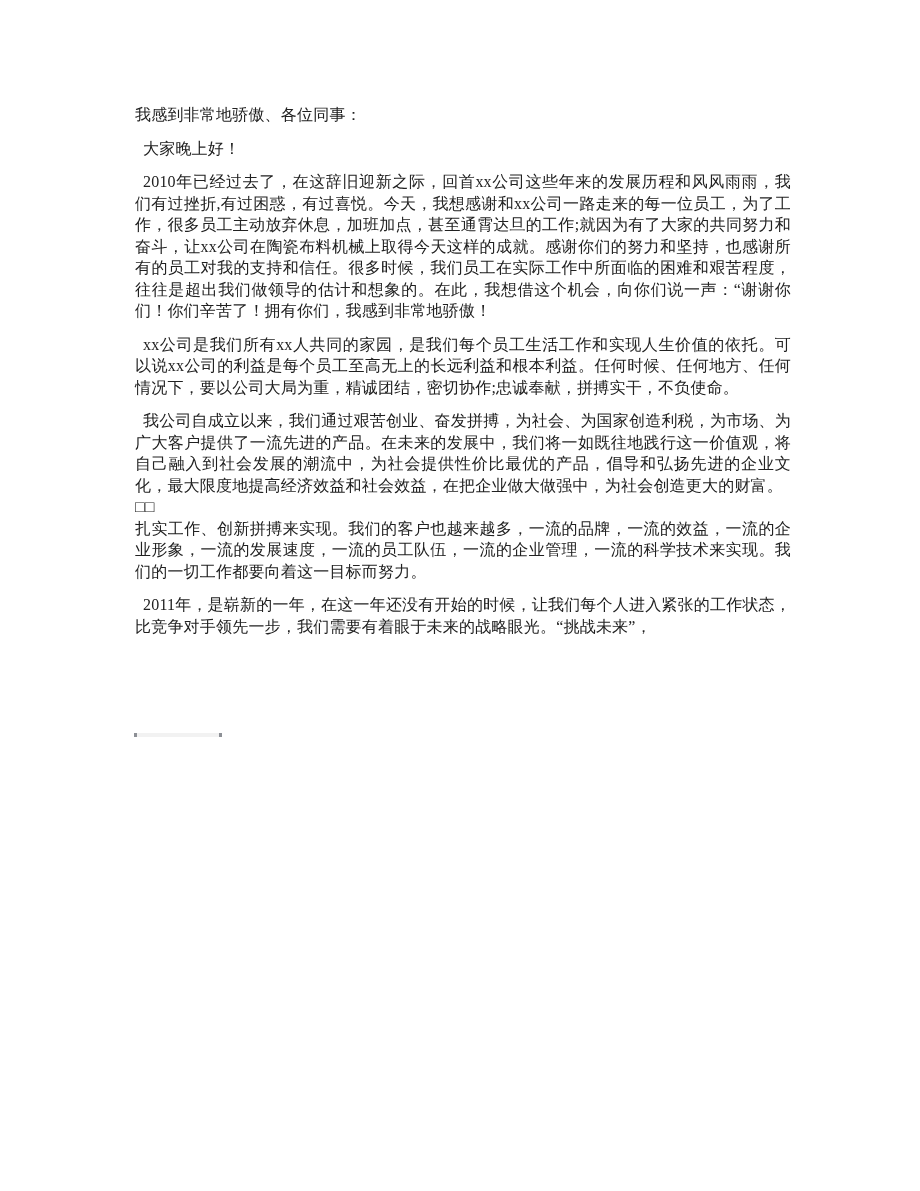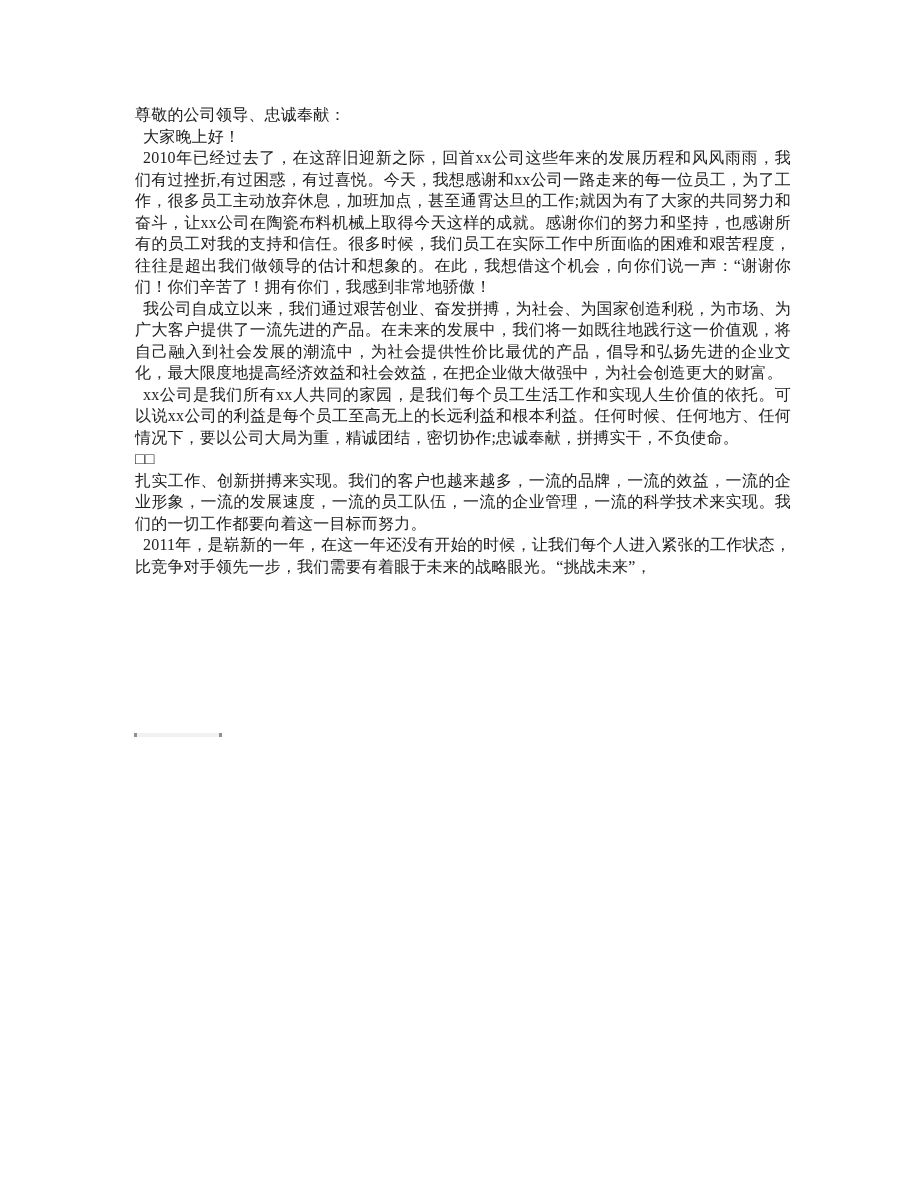--- a/index.html
+++ b/index.html
@@ -30,20 +30,21 @@
     color: #212121;
     text-align: justify;
     letter-spacing: 0.2px;
   }
   .doc-text p.para {
     margin: 0;
     padding: 0;
   }
   .doc-text p.para.indent {
     text-indent: 8px;
+    margin-top: 12px;
   }
   .divider {
     position: absolute;
     left: 134px;
     top: 733px;
     width: 88px;
     height: 4px;
     background: #f2f2f2;
   }
   .divider .cap {
@@ -55,25 +56,25 @@
   }
   .divider .cap.left  { left: 0; }
   .divider .cap.right { right: 0; }
 </style>
 </head>
 <body>
 
 <div class="page">
 
   <div class="doc-text" id="paragraphs">
-      <p class="para">尊敬的公司领导、忠诚奉献：</p>
+      <p class="para">我感到非常地骄傲、各位同事：</p>
       <p class="para indent">大家晚上好！</p>
       <p class="para indent">2010年已经过去了，在这辞旧迎新之际，回首xx公司这些年来的发展历程和风风雨雨，我们有过挫折,有过困惑，有过喜悦。今天，我想感谢和xx公司一路走来的每一位员工，为了工作，很多员工主动放弃休息，加班加点，甚至通霄达旦的工作;就因为有了大家的共同努力和奋斗，让xx公司在陶瓷布料机械上取得今天这样的成就。感谢你们的努力和坚持，也感谢所有的员工对我的支持和信任。很多时候，我们员工在实际工作中所面临的困难和艰苦程度，往往是超出我们做领导的估计和想象的。在此，我想借这个机会，向你们说一声：“谢谢你们！你们辛苦了！拥有你们，我感到非常地骄傲！</p>
+      <p class="para indent">xx公司是我们所有xx人共同的家园，是我们每个员工生活工作和实现人生价值的依托。可以说xx公司的利益是每个员工至高无上的长远利益和根本利益。任何时候、任何地方、任何情况下，要以公司大局为重，精诚团结，密切协作;忠诚奉献，拼搏实干，不负使命。</p>
       <p class="para indent">我公司自成立以来，我们通过艰苦创业、奋发拼搏，为社会、为国家创造利税，为市场、为广大客户提供了一流先进的产品。在未来的发展中，我们将一如既往地践行这一价值观，将自己融入到社会发展的潮流中，为社会提供性价比最优的产品，倡导和弘扬先进的企业文化，最大限度地提高经济效益和社会效益，在把企业做大做强中，为社会创造更大的财富。</p>
-      <p class="para indent">xx公司是我们所有xx人共同的家园，是我们每个员工生活工作和实现人生价值的依托。可以说xx公司的利益是每个员工至高无上的长远利益和根本利益。任何时候、任何地方、任何情况下，要以公司大局为重，精诚团结，密切协作;忠诚奉献，拼搏实干，不负使命。</p>
       <p class="para">□□</p>
       <p class="para">扎实工作、创新拼搏来实现。我们的客户也越来越多，一流的品牌，一流的效益，一流的企业形象，一流的发展速度，一流的员工队伍，一流的企业管理，一流的科学技术来实现。我们的一切工作都要向着这一目标而努力。</p>
       <p class="para indent">2011年，是崭新的一年，在这一年还没有开始的时候，让我们每个人进入紧张的工作状态，比竞争对手领先一步，我们需要有着眼于未来的战略眼光。“挑战未来”，</p>
     </div>
 
   <div class="divider">
     <span class="cap left"></span>
     <span class="cap right"></span>
   </div>
 

